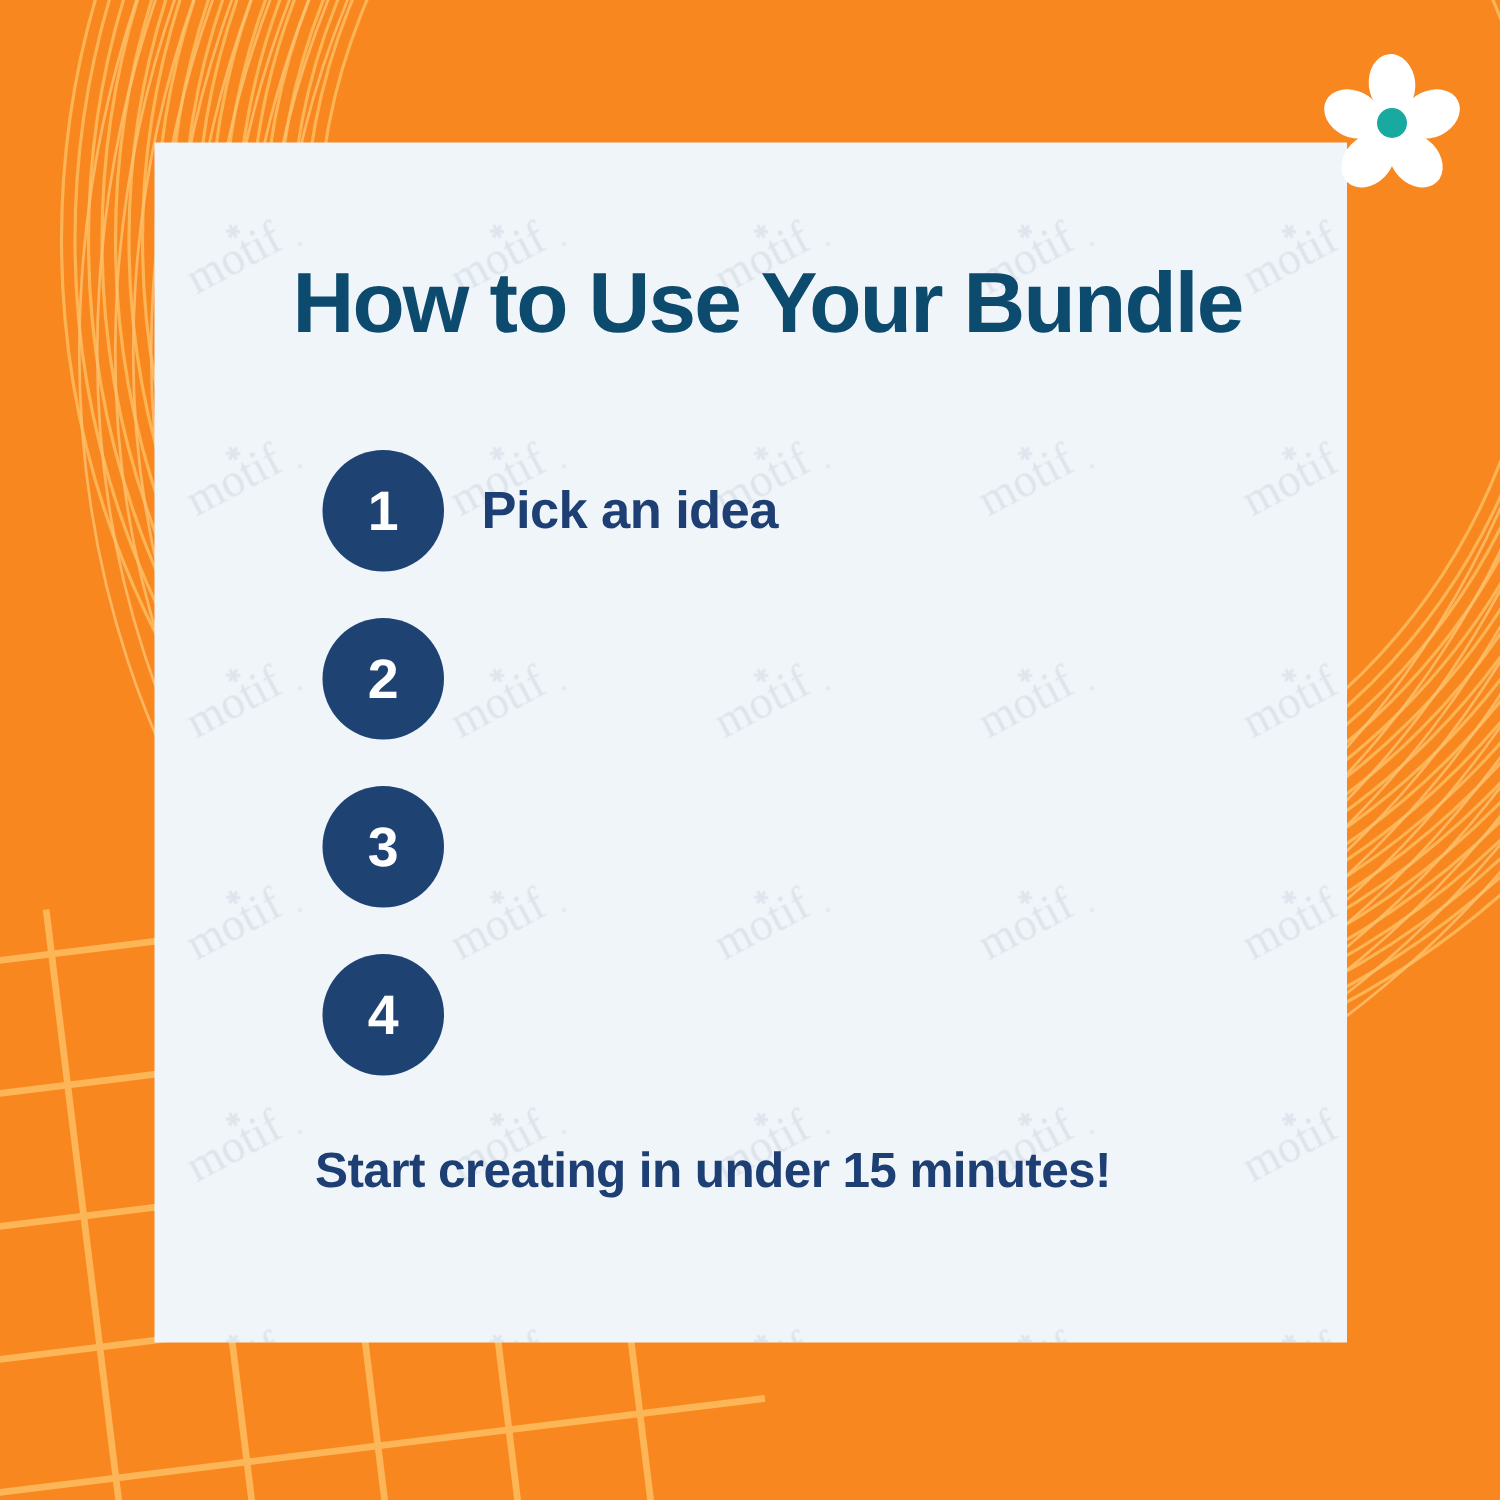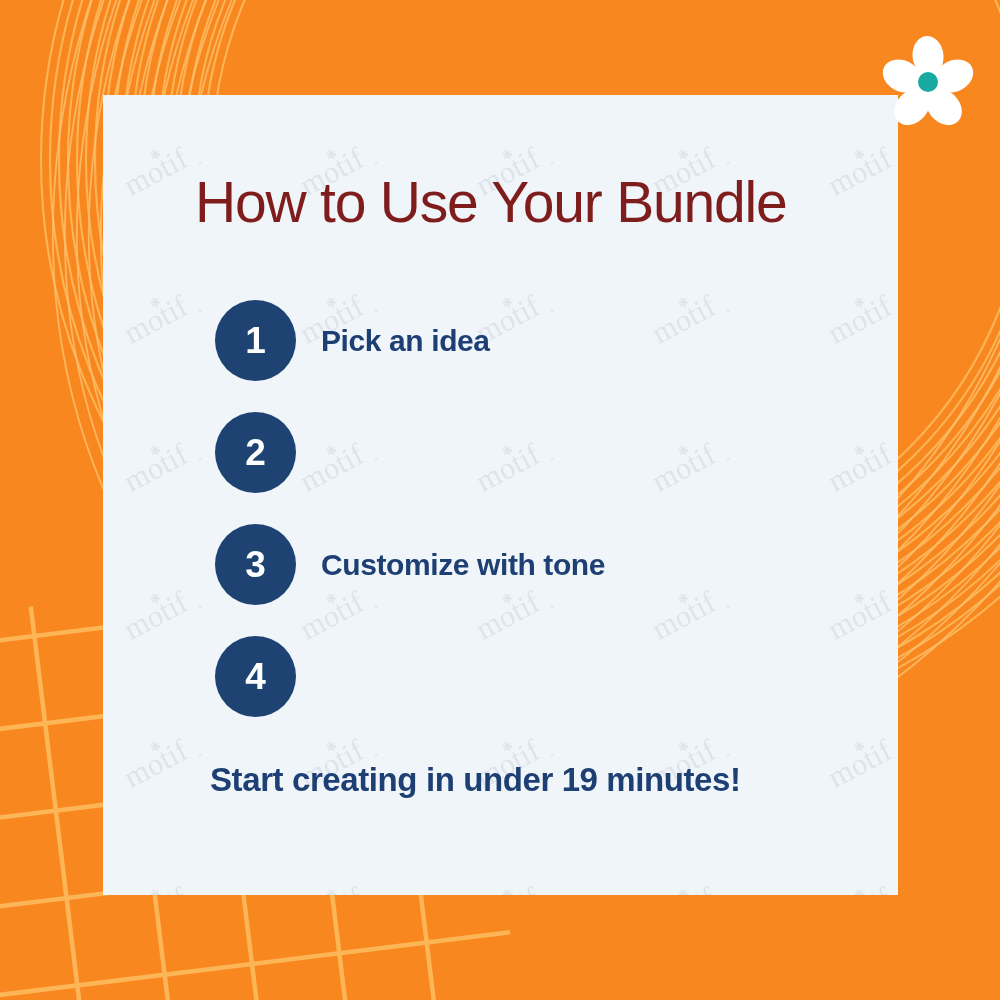--- a/index.html
+++ b/index.html
@@ -61,23 +61,23 @@
     position:relative;
     z-index:2;
     width:100%; height:100%;
     padding:78px 0 0 0;
   }
 
   
   #page-title {
     margin-left:92px;
     font-size:57px;
-    font-weight:normal;
+    font-weight:bold;
     letter-spacing:-1.2px;
-    color:#7f1d1d;
+    color:#0c4a6e;
     line-height:1.05;
     white-space:nowrap;
   }
 
   
   #steps-list {
     margin-top:52px;
     margin-left:112px;
     list-style:none;
   }
@@ -97,21 +97,21 @@
     font-size:37px;
     font-weight:bold;
     display:flex;
     align-items:center;
     justify-content:center;
     line-height:1;
   }
 
   .step-label {
     margin-left:25px;
-    font-size:30px;
+    font-size:35px;
     font-weight:bold;
     color:#1d3f73;
     letter-spacing:-.4px;
     white-space:nowrap;
   }
 
   
   #tagline {
     margin-top:28px;
     margin-left:107px;
@@ -210,30 +210,29 @@
           <div class="step-badge">1</div>
           <div class="step-label">Pick an idea</div>
         </li>
 
         <li class="step-row">
           <div class="step-badge">2</div>
         </li>
 
         <li class="step-row">
           <div class="step-badge">3</div>
-          <div class="step-label">Customize with tone</div>
         </li>
 
         <li class="step-row">
           <div class="step-badge">4</div>
         </li>
 
       </ul>
 
-      <div id="tagline">Start creating in under 19 minutes!</div>
+      <div id="tagline">Start creating in under 15 minutes!</div>
 
     </div>
   </div>
 
   <svg id="flower-logo" viewBox="0 0 100 100">
     <g fill="#ffffff">
       <ellipse cx="50" cy="23" rx="15.5" ry="20" transform="rotate(-6 50 23)"></ellipse>
       <ellipse cx="76" cy="43" rx="15.5" ry="20" transform="rotate(64 76 43)"></ellipse>
       <ellipse cx="66" cy="74" rx="15.5" ry="20" transform="rotate(136 66 74)"></ellipse>
       <ellipse cx="34" cy="74" rx="15.5" ry="20" transform="rotate(-136 34 74)"></ellipse>

